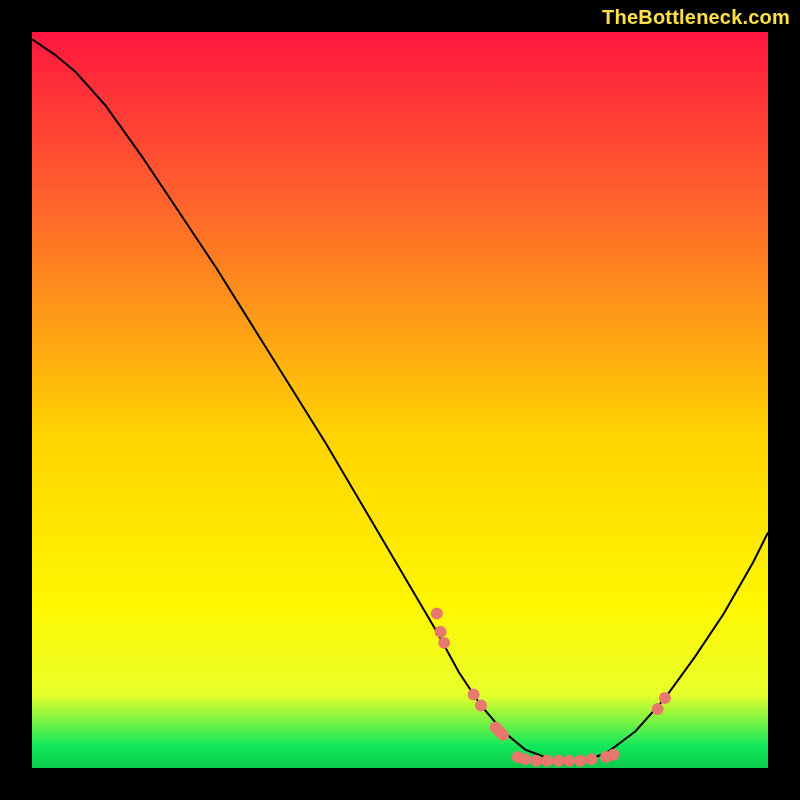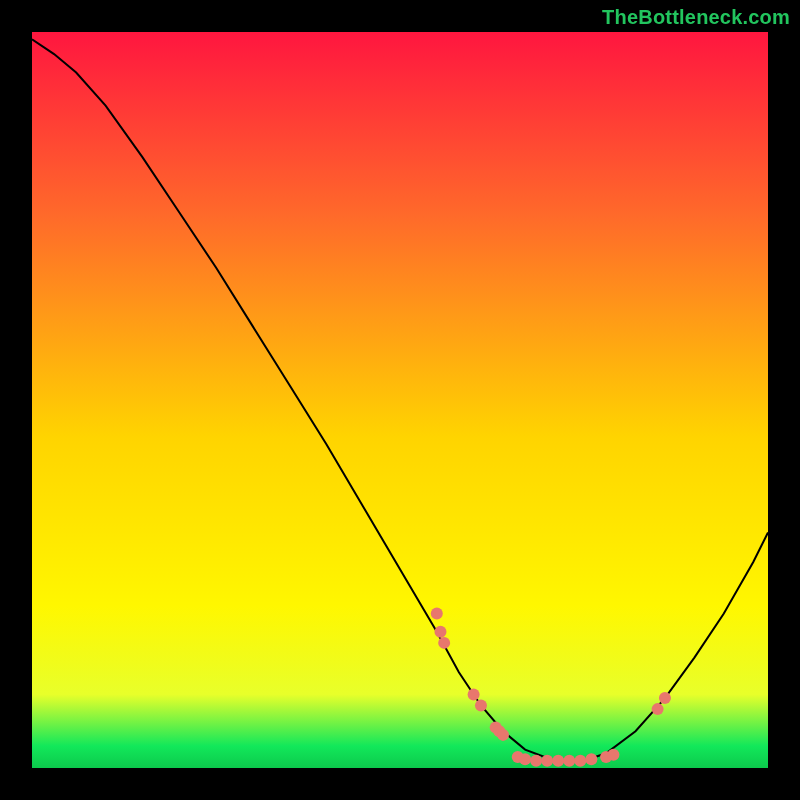--- a/index.html
+++ b/index.html
@@ -23,21 +23,21 @@
     position: absolute;
     left: 0;
     top: 0;
     width: 736px;
     height: 736px;
   }
   .watermark {
     position: absolute;
     top: 6px;
     right: 10px;
-    color: #22c55e;
+    color: #fde047;
     font-size: 20px;
     font-weight: 600;
     letter-spacing: 0.2px;
   }
 </style>
 </head>
 <body>
 
 <div class="frame">
   <svg class="plot" viewBox="0 0 736 736" preserveAspectRatio="none">

